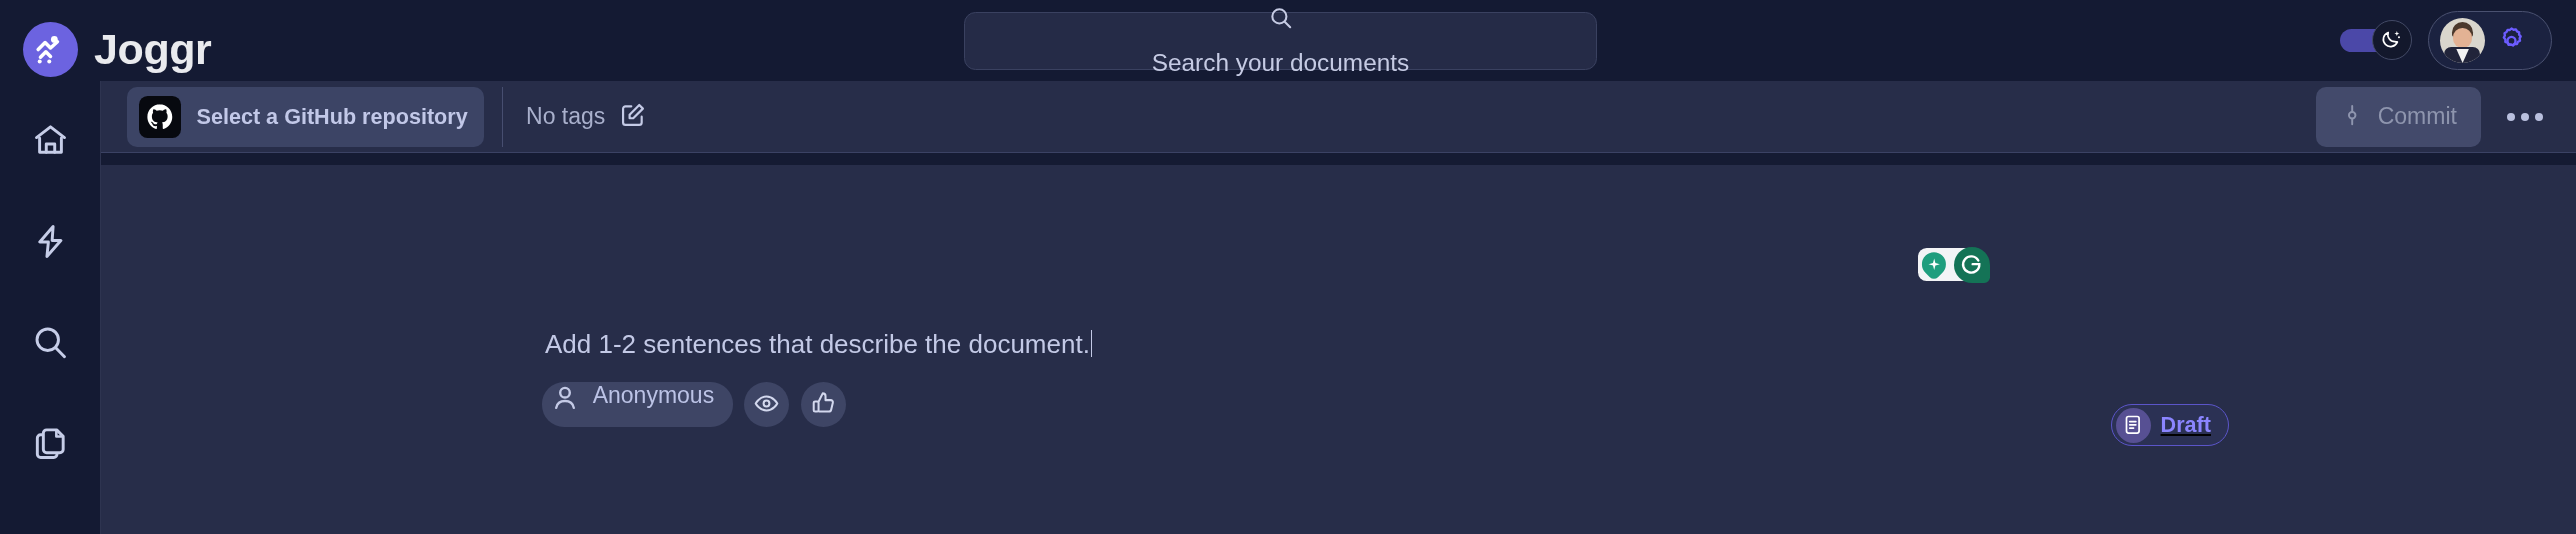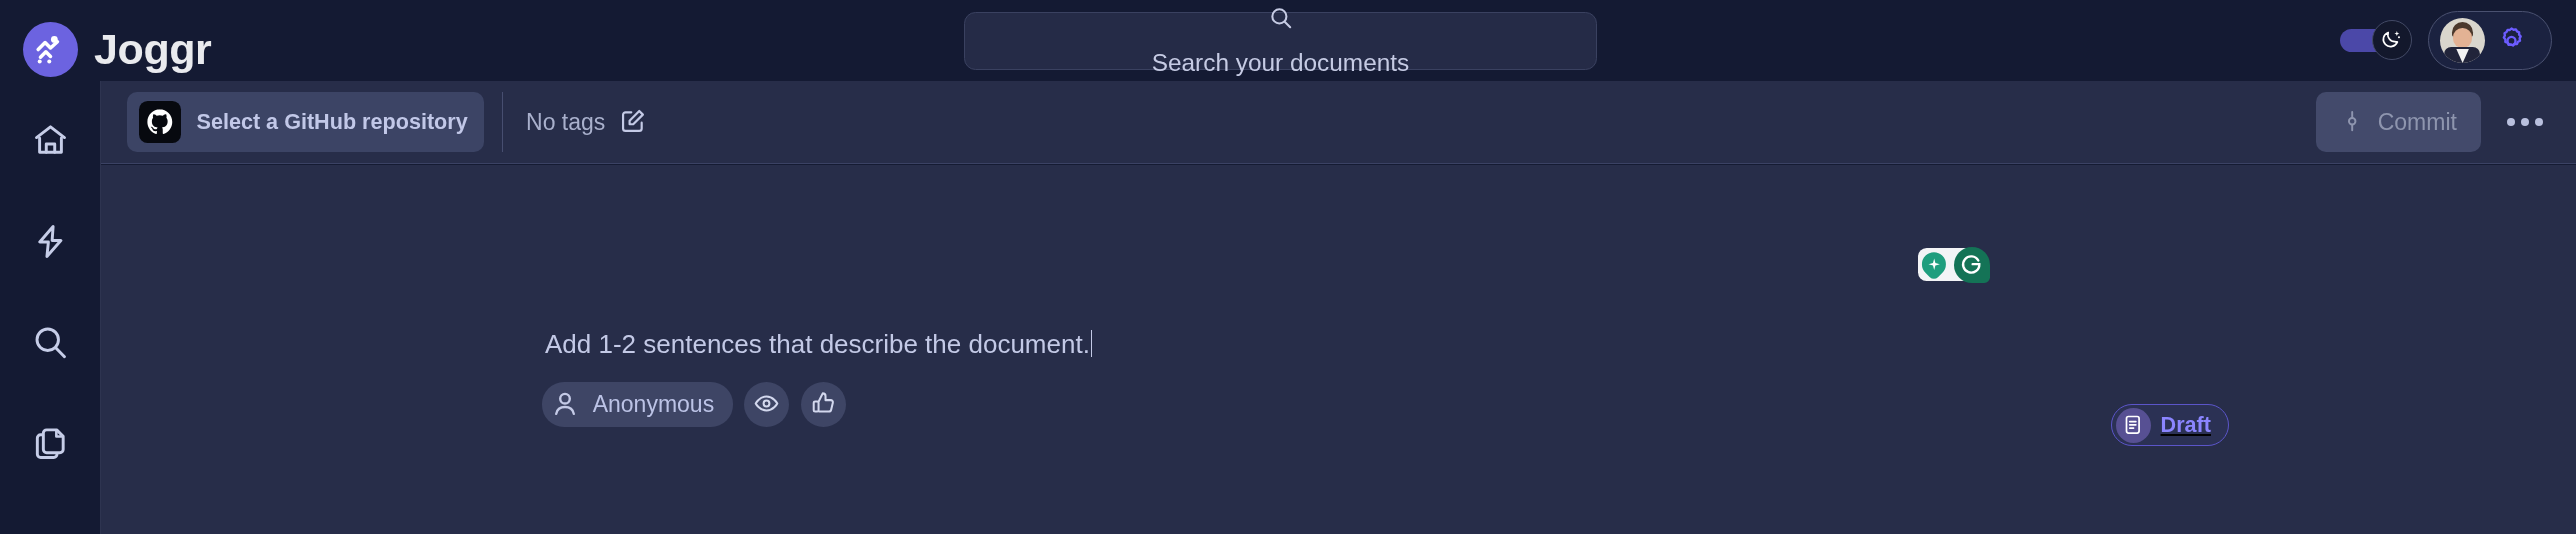--- a/index.html
+++ b/index.html
@@ -86,21 +86,21 @@
   }
   .side-item {
     width: 56px; height: 56px;
     display: flex; align-items: center; justify-content: center;
     border-radius: 10px; cursor: pointer;
   }
 
   
   .doc-toolbar {
     position: absolute; left: 101px; top: 81px;
-    width: 2475px; height: 83px;
+    width: 2475px; height: 72px;
     background: #272d49;
     border-bottom: 0.7px solid #3b4264;
     display: flex; align-items: center;
   }
   .repo-btn {
     margin-left: 26px;
     height: 60px; border-radius: 10px;
     background: #3c4465;
     display: flex; align-items: center; gap: 16px;
     padding: 0 16px 0 11.5px; cursor: pointer;
@@ -158,21 +158,21 @@
     display: inline-block; width: 1.4px; height: 27px;
     background: #c3c9e6; vertical-align: -4.3px; margin-left: 0.7px;
   }
 
   .meta-row {
     position: absolute; left: 441px; top: 217px;
     display: flex; align-items: center; gap: 11.5px;
   }
   .author-pill {
     height: 45px; border-radius: 22px; background: #3e4565;
-    display: flex; align-items: center; gap: 11.5px;
+    display: flex; gap: 11.5px;
     padding: 0 18.7px 0 7.2px; cursor: pointer;
   }
   .author-name { color: #bcc3e6; font-size: 23px; }
   .circle-btn {
     width: 45px; height: 45px; border-radius: 50%;
     background: #3e4565;
     display: flex; align-items: center; justify-content: center;
     cursor: pointer;
   }
 

